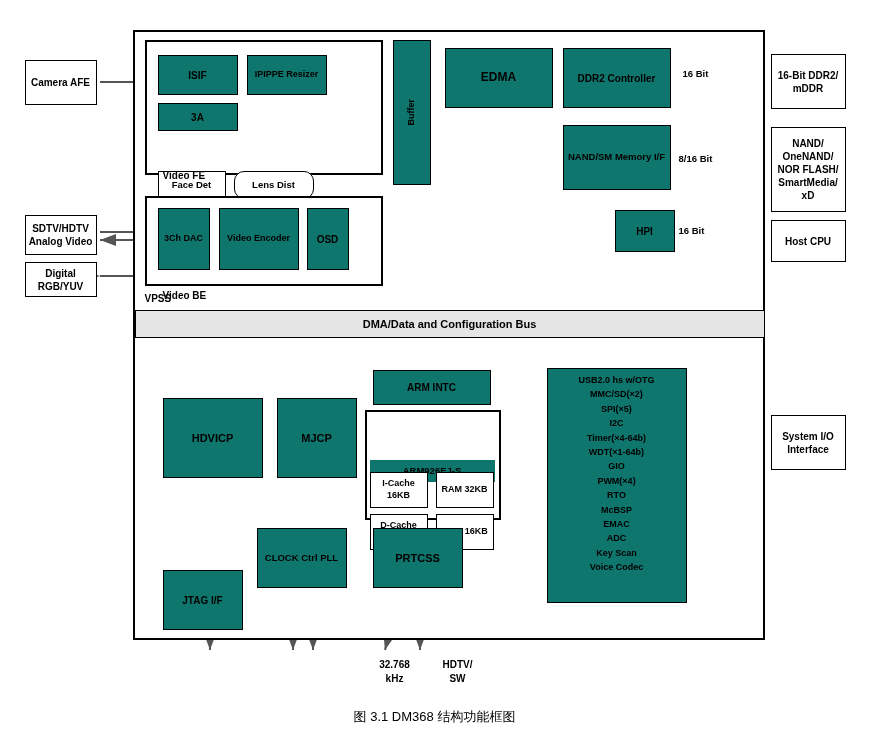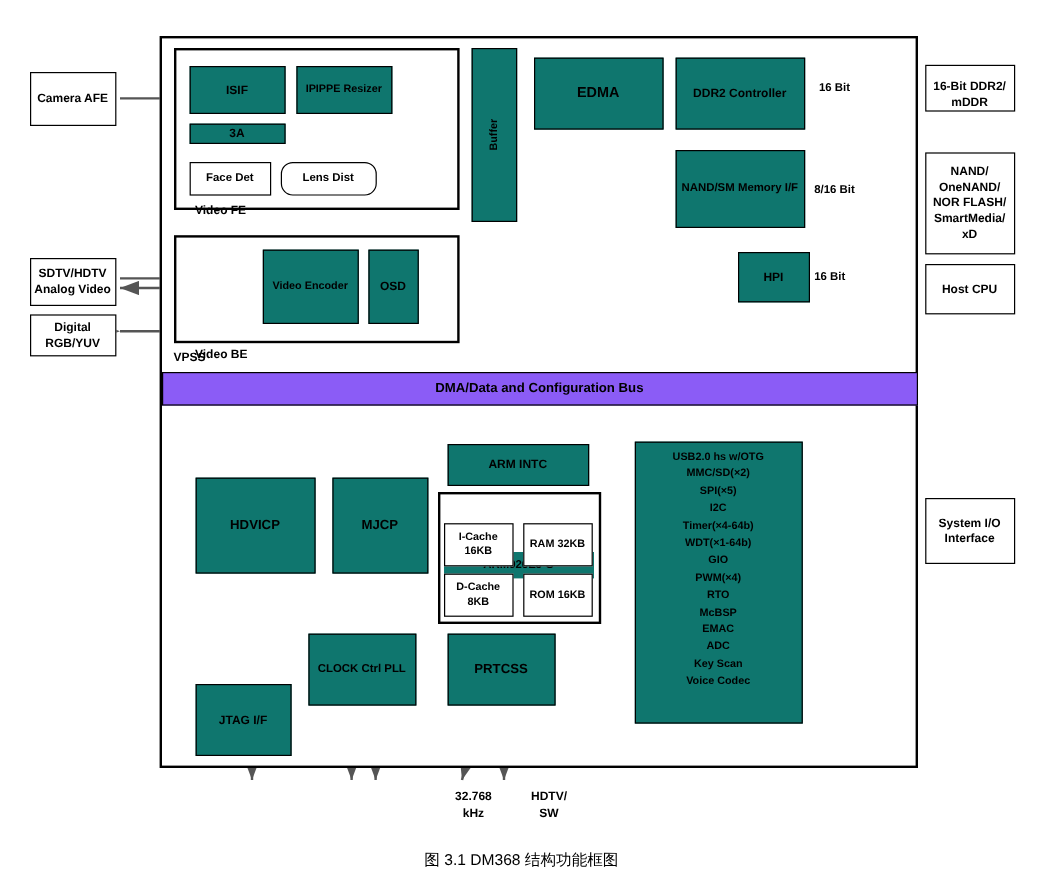--- a/index.html
+++ b/index.html
@@ -52,26 +52,27 @@
       position: absolute;
       border: 1px solid #000;
       background: #fff;
       display: flex;
       align-items: center;
       justify-content: center;
       text-align: center;
       font-size: 9.5px;
       font-weight: bold;
       line-height: 1.3;
+      margin-top: 36px;
     }
 
     
     .dma-bus {
       position: absolute;
-      background: #8b5cf6;
+      background: #e5e5e5;
       display: flex;
       align-items: center;
       justify-content: center;
       font-size: 11px;
       font-weight: bold;
       border: 1.5px solid #000;
     }
 
     
     .label-box {
@@ -196,21 +197,21 @@
   <div class="label-box" style="left:10px; top:205px; width:72px; height:40px;">
     <span>SDTV/HDTV
 Analog Video</span>
   </div>
 
   <div class="label-box" style="left:10px; top:252px; width:72px; height:35px;">
     <span>Digital
 RGB/YUV</span>
   </div>
 
-  <div class="label-box" style="left:756px; top:44px; width:75px; height:39px;align-items:flex-end;">
+  <div class="label-box" style="left:756px; top:44px; width:75px; height:55px;">
     <span>16-Bit
 DDR2/
 mDDR</span>
   </div>
 
   <div class="label-box" style="left:756px; top:117px; width:75px; height:85px;">
     <span>NAND/
 OneNAND/
 NOR FLASH/
 SmartMedia/
@@ -231,21 +232,21 @@
 
   <div class="block" style="left:143px; top:45px; width:80px; height:40px;">
     <span>ISIF</span>
   </div>
 
   <div class="block" style="left:232px; top:45px; width:80px; height:40px; font-size:9px;">
     <span>IPIPPE
 Resizer</span>
   </div>
 
-  <div class="block" style="left:143px; top:93px; width:80px; height:17px;">
+  <div class="block" style="left:143px; top:93px; width:80px; height:28px;">
     <span>3A</span>
   </div>
 
   <div class="block-thin" style="left:143px; top:125px; width:68px; height:28px;">
     <span>Face Det</span>
   </div>
 
   <div class="block-thin" style="left:219px; top:125px; width:80px; height:28px;border-radius:10px;">
     <span>Lens Dist</span>
   </div>
@@ -276,20 +277,24 @@
   <div style="position:absolute; left:664px; top:143px; font-size:9.5px; font-weight:bold;">8/16 Bit</div>
 
   <div class="block" style="left:600px; top:200px; width:60px; height:42px;">
     <span>HPI</span>
   </div>
 
   <div style="position:absolute; left:664px; top:215px; font-size:9.5px; font-weight:bold;">16 Bit</div>
 
   <div class="outer-box" style="left:130px; top:186px; width:238px; height:90px;"></div>
 
+  <div class="block" style="left:143px; top:198px; width:52px; height:62px; font-size:9px;">
+    <span>3Ch
+DAC</span>
+  </div>
 
   <div class="block" style="left:204px; top:198px; width:80px; height:62px; font-size:9px;">
     <span>Video
 Encoder</span>
   </div>
 
   <div class="block" style="left:292px; top:198px; width:42px; height:62px;">
     <span>OSD</span>
   </div>
 
@@ -332,21 +337,21 @@
   <div class="block-thin" style="left:355px; top:468px; width:58px; height:36px; font-size:9px;">
     <span>D-Cache
 8KB</span>
   </div>
 
   <div class="block-thin" style="left:421px; top:468px; width:58px; height:36px; font-size:9px;">
     <span>ROM
 16KB</span>
   </div>
 
-  <div class="block" style="left:514px; top:358px; width:140px; height:235px; font-size:9px; line-height:1.6; align-items:center; padding: 4px 8px; justify-content:flex-start; flex-direction:column;">
+  <div class="block" style="left:532px; top:358px; width:140px; height:235px; font-size:9px; line-height:1.6; align-items:center; padding: 4px 8px; justify-content:flex-start; flex-direction:column;">
     <span style="white-space:pre-line; text-align:center; width:100%;">USB2.0 hs w/OTG
 MMC/SD(×2)
 SPI(×5)
 I2C
 Timer(×4-64b)
 WDT(×1-64b)
 GIO
 PWM(×4)
 RTO
 McBSP

